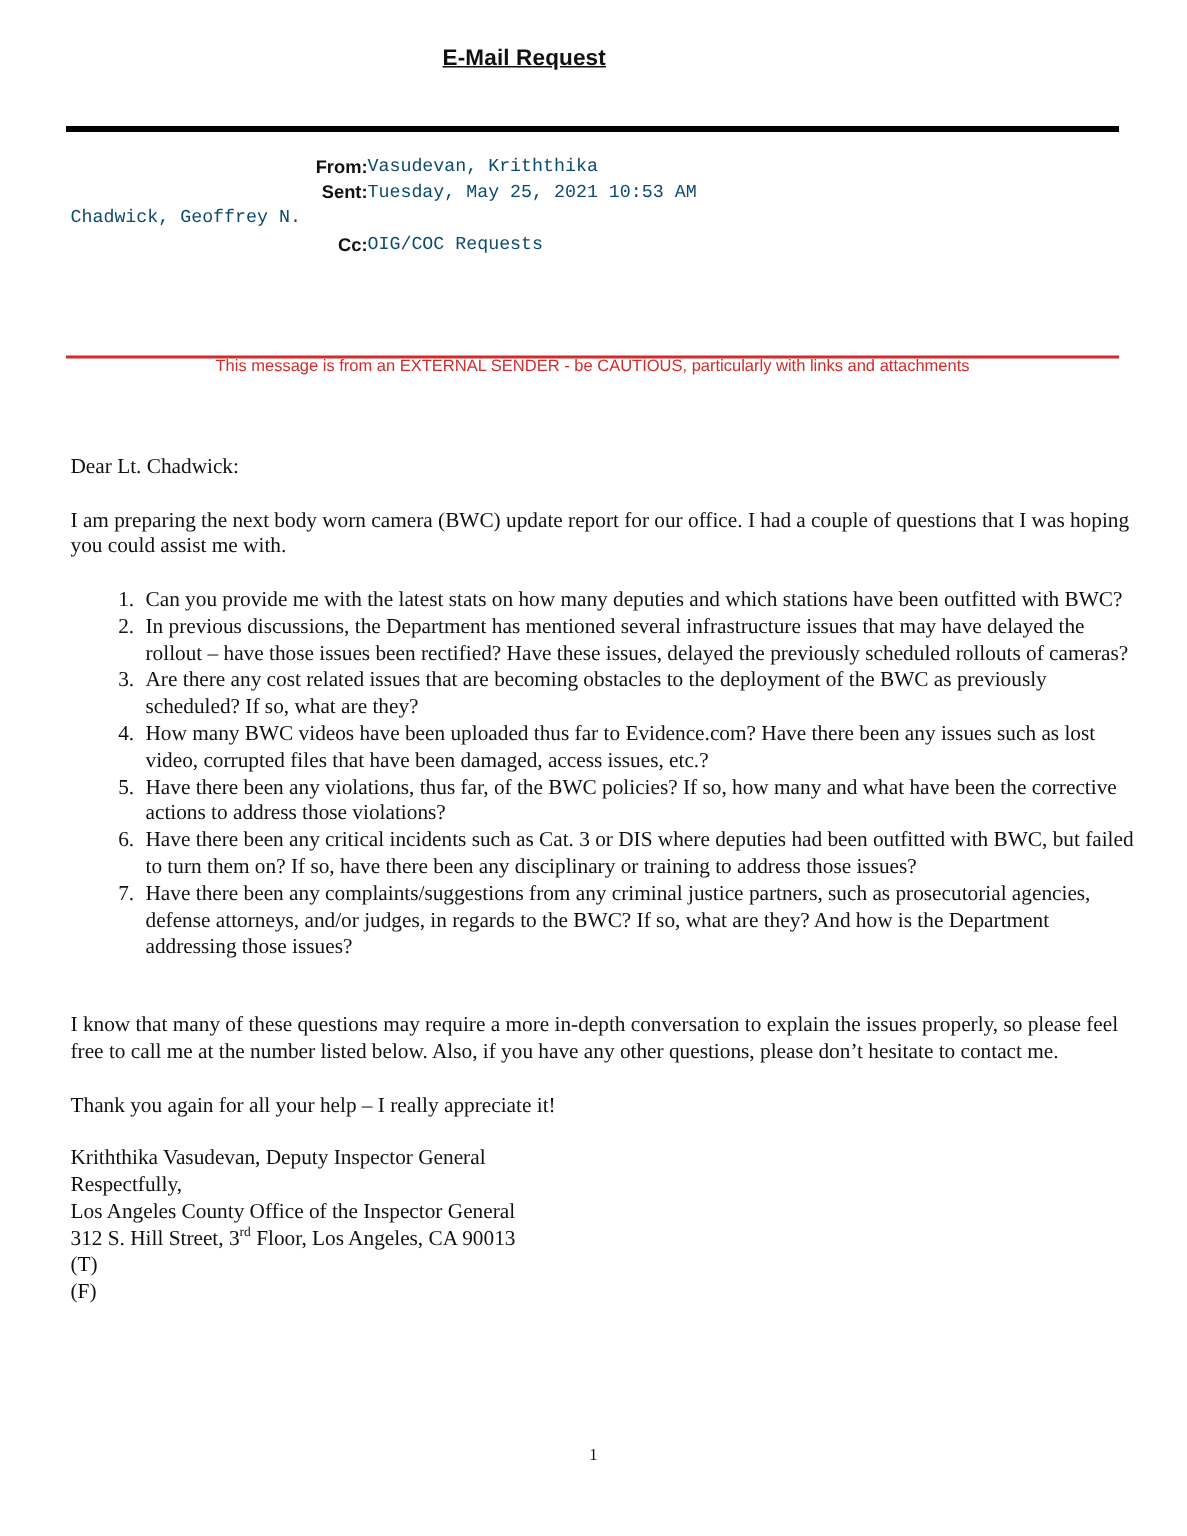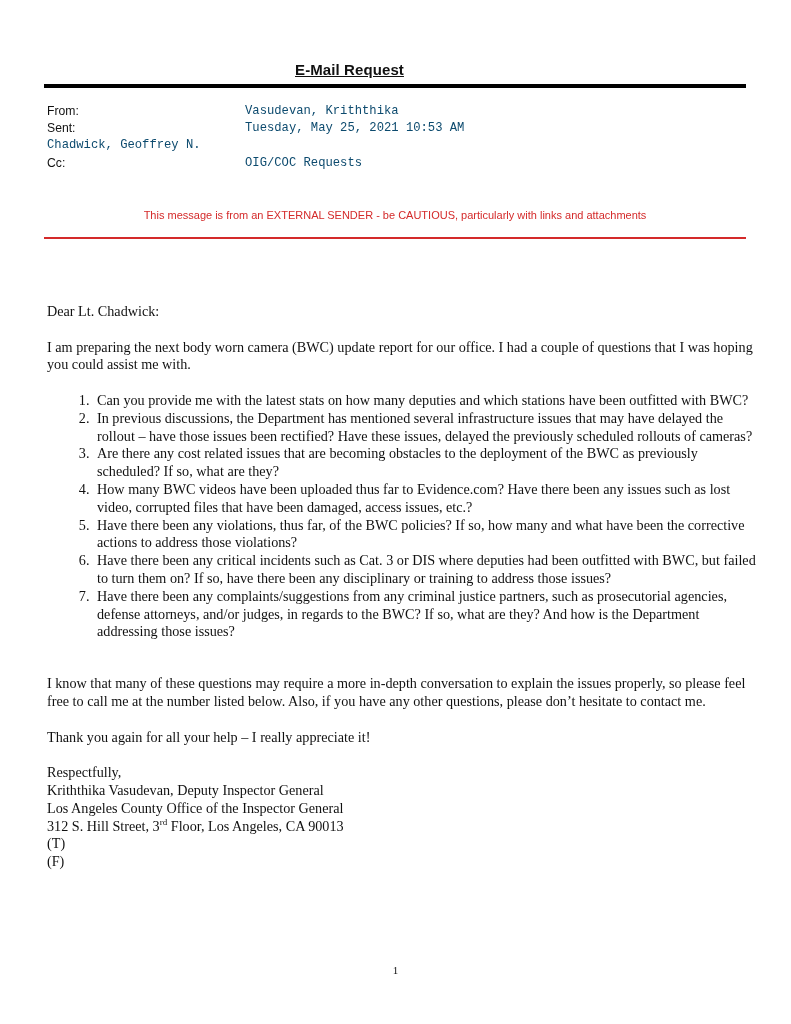--- a/index.html
+++ b/index.html
@@ -3,34 +3,34 @@
   <meta charset="utf-8">
   <style>
     html, body { margin: 0; padding: 0; background: #ffffff; }
     body {
       width: 791px; height: 1024px; position: relative; overflow: hidden;
       color: #111;
     }
     .title {
       position: absolute; top: 30px; left: 0; width: 699px; text-align: center;
       font-family: "Liberation Sans", sans-serif; font-weight: bold; font-size: 15px;
-      text-decoration: underline; letter-spacing: 0.1px; margin-top: 31px;
+      text-decoration: underline; letter-spacing: 0.1px;
     }
     .rule-thick {
       position: absolute; top: 84px; left: 44px; width: 702px; height: 4px; background: #000;
     }
     .headers {
       position: absolute; top: 103px; left: 47px; width: 700px;
       font-family: "Liberation Sans", sans-serif; font-size: 12.2px; line-height: 17.2px;
     }
     .hrow { display: flex; }
-    .hlabel { width: 198px; font-weight: normal; }
+    .hlabel { width: 198px; font-weight: bold; text-align: right; }
     .hvalue { flex: 1; color: #0c4a6e; font-family: Liberation Mono, monospace; }
     .warning {
-      position: absolute; top: 209px; left: 44px; width: 702px; text-align: center;
+      position: absolute; top: 238px; left: 44px; width: 702px; text-align: center;
       font-family: "Liberation Sans", sans-serif; font-size: 11px; color: #d42a2a;
     }
     .rule-red {
       position: absolute; top: 237px; left: 44px; width: 702px; height: 2px; background: #d42a2a;
     }
     .body {
       position: absolute; top: 303px; left: 47px; width: 710px;
       font-family: "Liberation Serif", serif; font-size: 14.2px; line-height: 17.8px; color: #111;
     }
     .body p { margin: 0 0 17.8px 0; }
@@ -78,22 +78,22 @@
     <li>In previous discussions, the Department has mentioned several infrastructure issues that may have delayed the rollout – have those issues been rectified? Have these issues, delayed the previously scheduled rollouts of cameras?</li>
     <li>Are there any cost related issues that are becoming obstacles to the deployment of the BWC as previously scheduled? If so, what are they?</li>
     <li>How many BWC videos have been uploaded thus far to Evidence.com? Have there been any issues such as lost video, corrupted files that have been damaged, access issues, etc.?</li>
     <li>Have there been any violations, thus far, of the BWC policies? If so, how many and what have been the corrective actions to address those violations?</li>
     <li>Have there been any critical incidents such as Cat. 3 or DIS where deputies had been outfitted with BWC, but failed to turn them on? If so, have there been any disciplinary or training to address those issues?</li>
     <li>Have there been any complaints/suggestions from any criminal justice partners, such as prosecutorial agencies, defense attorneys, and/or judges, in regards to the BWC? If so, what are they? And how is the Department addressing those issues?</li>
   </ol>
   <p>I know that many of these questions may require a more in-depth conversation to explain the issues properly, so please feel free to call me at the number listed below. Also, if you have any other questions, please don’t hesitate to contact me.</p>
   <p>Thank you again for all your help – I really appreciate it!</p>
   <div class="sig">
+    <div>Kriththika Vasudevan, Deputy Inspector General</div>
     <div>Respectfully,</div>
-    <div>Kriththika Vasudevan, Deputy Inspector General</div>
     <div>Los Angeles County Office of the Inspector General</div>
     <div><span>312 S. Hill Street, 3</span><sup>rd</sup><span> Floor, Los Angeles, CA 90013</span></div>
     <div>(T)</div>
     <div>(F)</div>
   </div>
 </div>
 
 <div class="page-num">1</div>
 
 </body></html>

